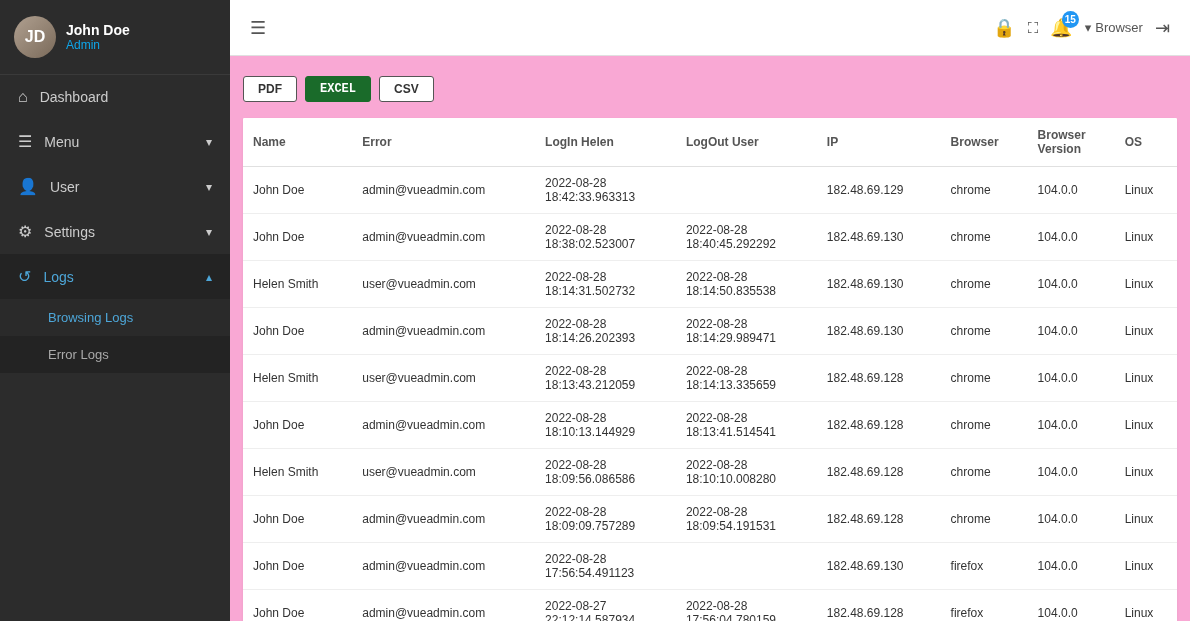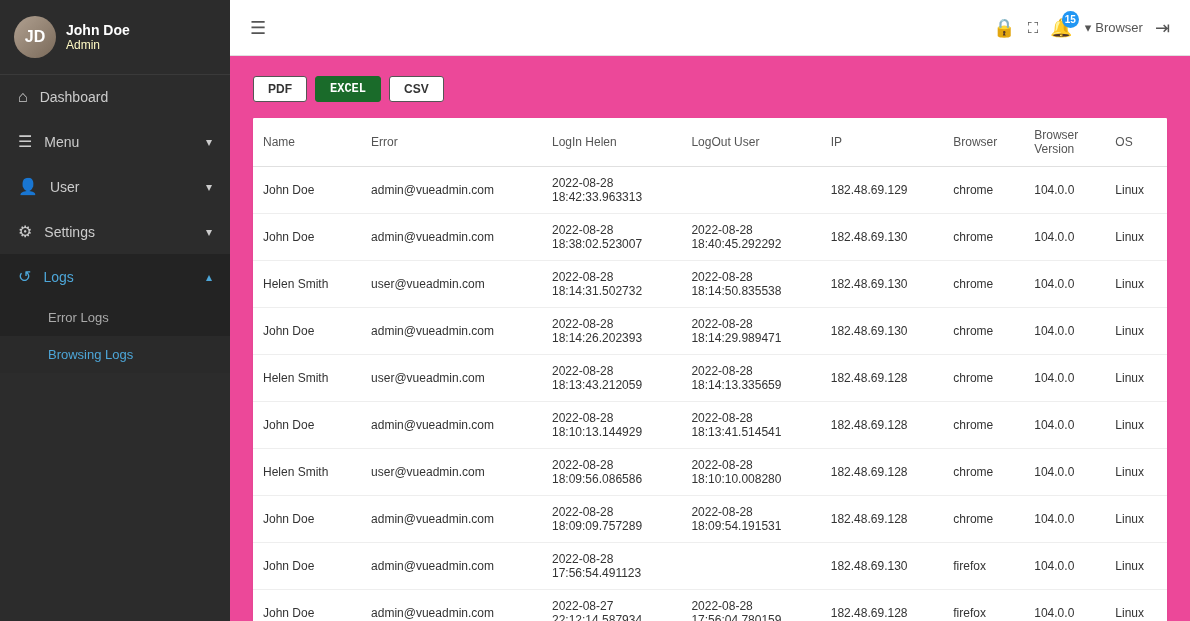--- a/index.html
+++ b/index.html
@@ -31,21 +31,21 @@
       font-size: 18px; color: #fff; font-weight: bold;
       overflow: hidden;
     }
     .sidebar-avatar-img {
       width: 100%; height: 100%;
       background: linear-gradient(135deg, #b0a090, #7a6a5a);
       display: flex; align-items: center; justify-content: center;
       font-size: 16px; color: #fff;
     }
     .sidebar-username { font-size: 14px; color: #fff; font-weight: 600; }
-    .sidebar-role { font-size: 12px; color: #fef9c3; }
+    .sidebar-role { font-size: 12px; color: #0ea5e9; }
     .sidebar-nav { flex: 1; }
     .sidebar-item {
       display: flex; align-items: center;
       padding: 13px 18px;
       cursor: pointer;
       color: #ccc;
       font-size: 14px;
       transition: background 0.2s;
     }
     .sidebar-item .icon { margin-right: 12px; font-size: 16px; }
@@ -106,22 +106,22 @@
       font-weight: bold;
     }
     .options-btn {
       display: flex; align-items: center;
       cursor: pointer; color: #555;
       font-size: 13px; gap: 4px;
     }
     .content-area {
       flex: 1;
       overflow-y: auto;
-      padding: 20px 23px;
-      background: #ec4899;
+      padding: 20px 13px;
+      background: #f9a8d4;
     }
     .export-btns {
       display: flex; gap: 8px;
       margin-bottom: 16px;
     }
     .export-btn {
       padding: 5px 14px;
       border: 1.5px solid #555;
       background: #fff;
       border-radius: 3px;
@@ -140,21 +140,21 @@
       width: 100%;
       border-collapse: collapse;
       background: #fff;
     }
     .data-table th {
       background: #fff;
       text-align: left;
       padding: 10px 10px;
       font-size: 12px;
       color: #555;
-      font-weight: 400;
+      font-weight: 700;
       border-bottom: 1px solid #e0e0e0;
       white-space: nowrap;
     }
     .data-table td {
       padding: 9px 10px;
       font-size: 12px;
       color: #333;
       border-bottom: 1px solid #eee;
       vertical-align: middle;
     }
@@ -198,25 +198,25 @@
       <span class="icon">⚙</span>
       <span>Settings</span>
       <span class="chevron">▾</span>
     </div>
     <div class="logs-section">
       <div class="logs-header">
         <span class="icon" style="color:#4da6d8;">↺</span>
         <span style="color:#4da6d8;">Logs</span>
         <span class="chevron" style="color:#4da6d8;">▴</span>
       </div>
+      <div class="sidebar-sub-item active">
+        <span>Browsing Logs</span>
+      </div>
       <div class="sidebar-sub-item">
         <span>Error Logs</span>
-      </div>
-      <div class="sidebar-sub-item active">
-        <span>Browsing Logs</span>
       </div>
     </div>
   </div>
 </nav>
 
 <div class="main">
 
   <div class="topbar">
     <div class="topbar-icon">
       <span>☰</span>

